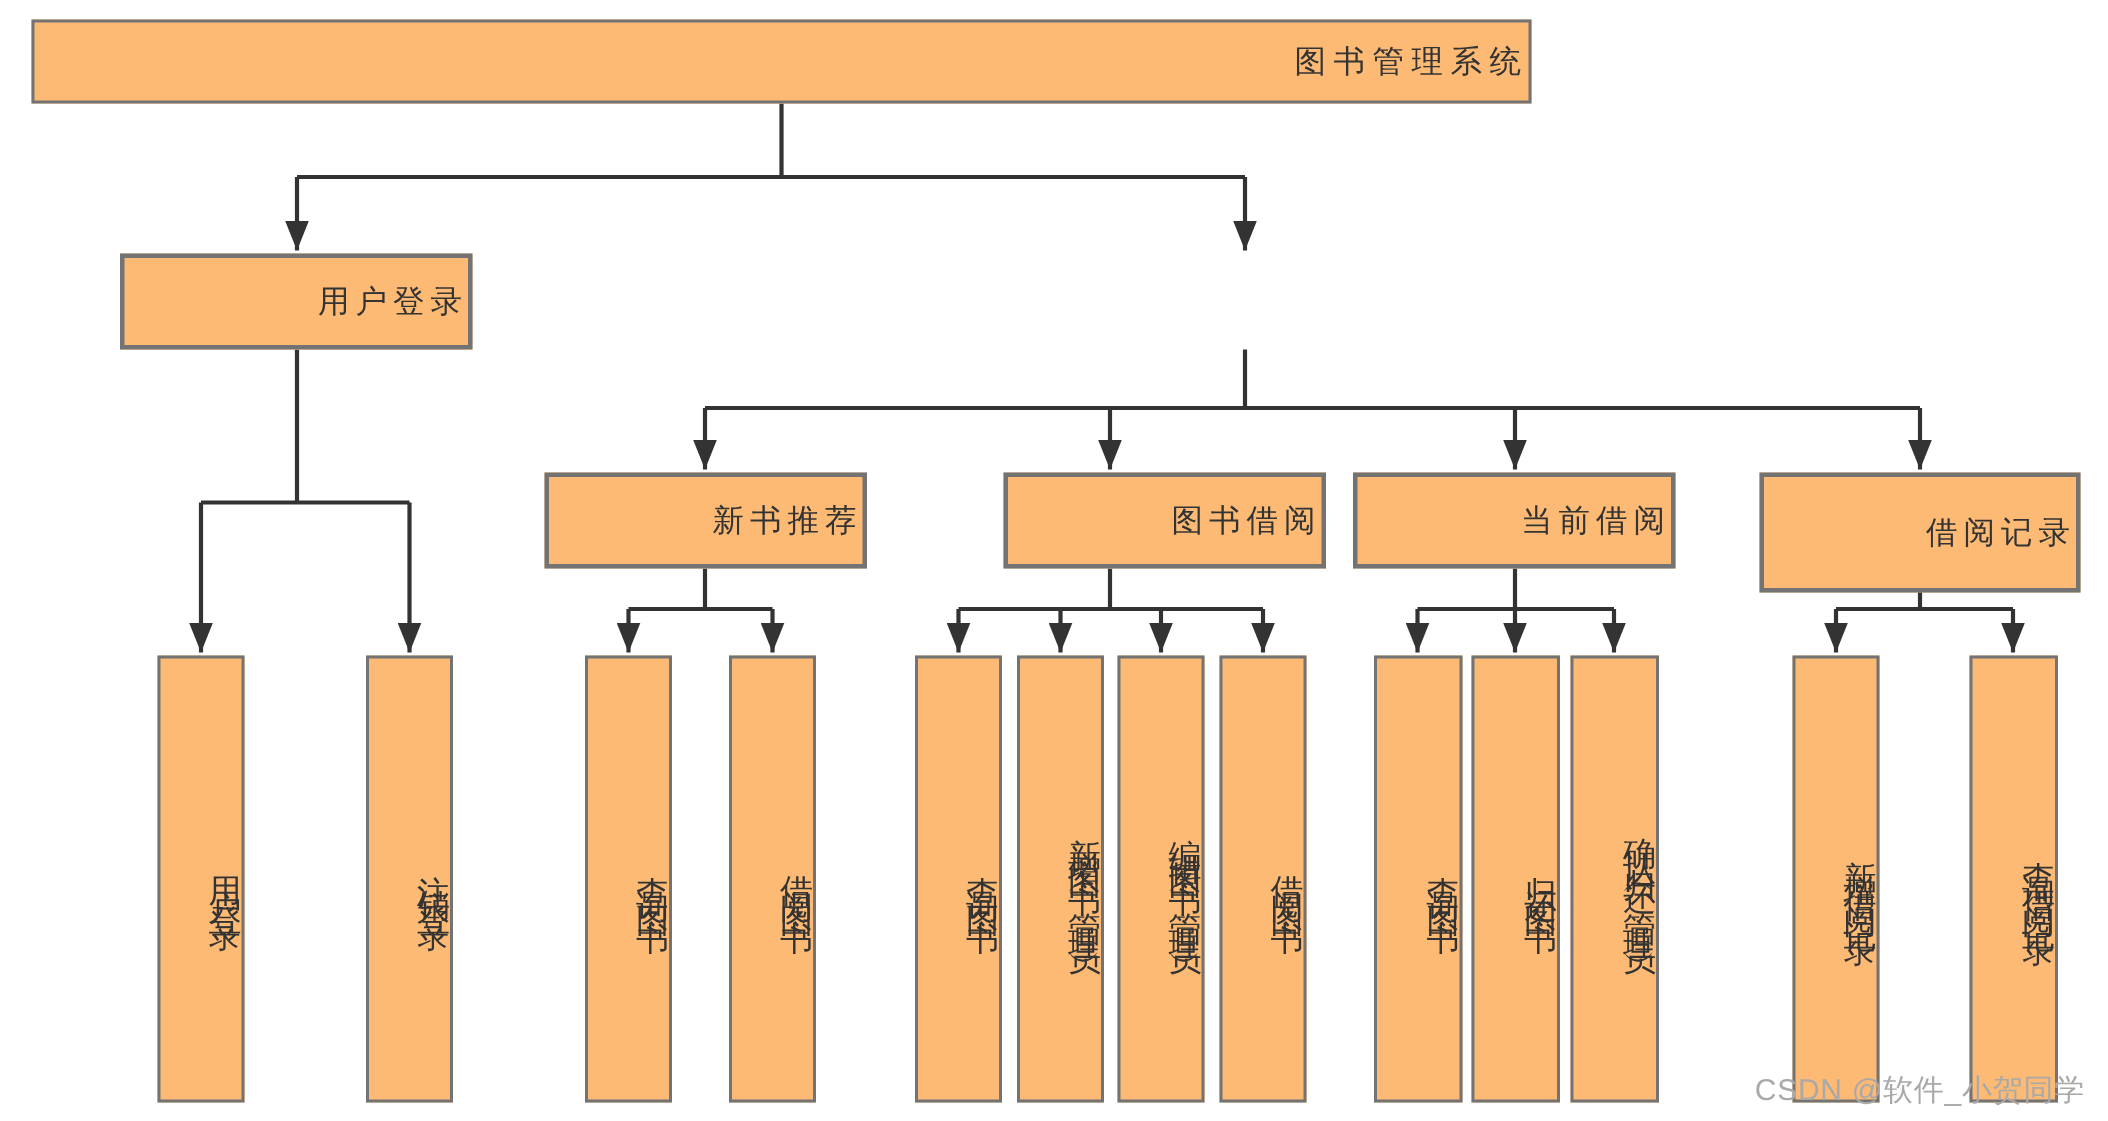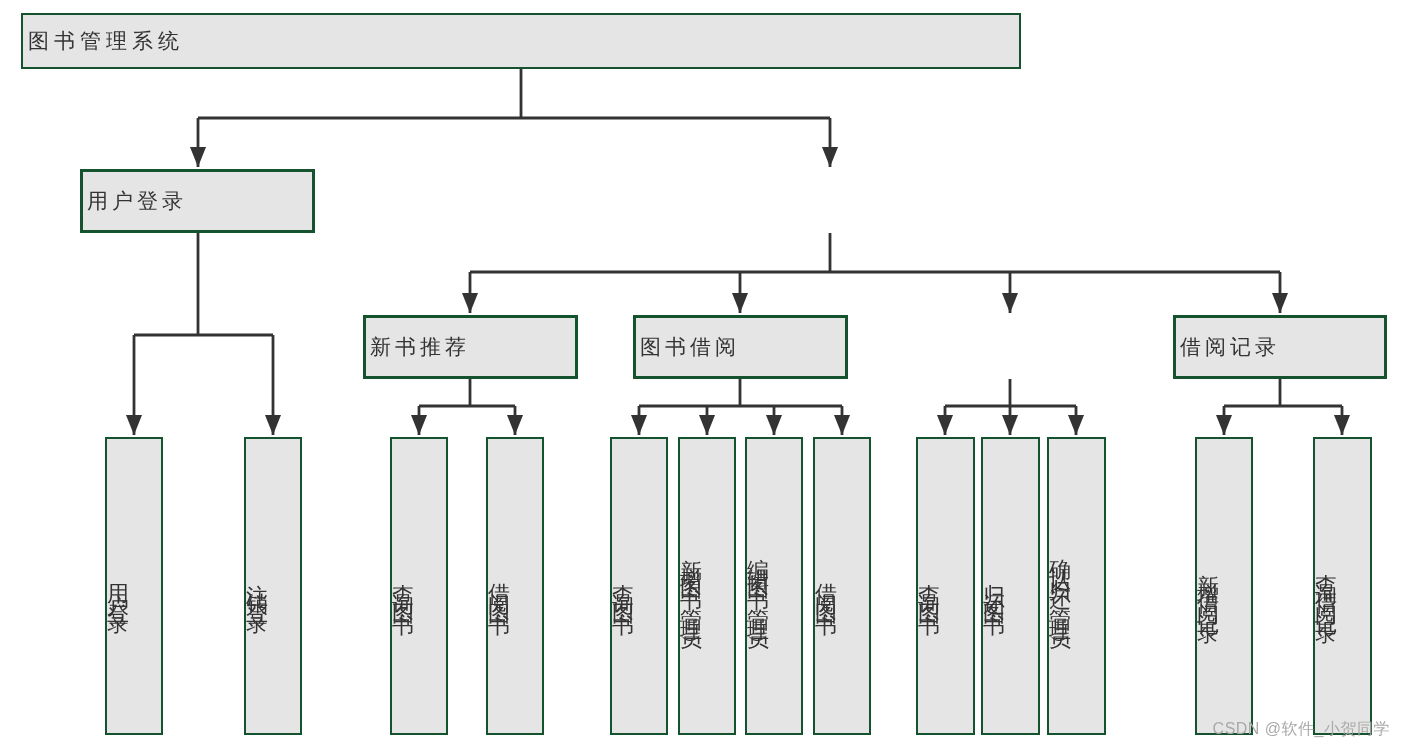--- a/index.html
+++ b/index.html
@@ -2,35 +2,35 @@
 <html><head>
 <meta charset="utf-8">
 <style>
   html,body{margin:0;padding:0;background:#fff;}
   .canvas{
     position:relative;width:1405px;height:747px;background:#fff;overflow:hidden;
     font-family:"Liberation Sans",sans-serif;color:#333;
   }
   .connectors{position:absolute;left:0;top:0;z-index:1;}
   .box{
-    position:absolute;box-sizing:border-box;background:#e5e5e5;border:3px solid #14532d;
-    display:flex;align-items:center;justify-content:flex-start;z-index:2;
+    position:absolute;box-sizing:border-box;background:#fdba74;border:3px solid #737373;
+    display:flex;align-items:center;justify-content:flex-end;z-index:2;
     color:#333;
   }
   .box-root{border-width:2.5px;}
   .hlabel{font-size:21px;letter-spacing:5px;text-indent:5px;white-space:nowrap;}
   .box-l2 .hlabel,.box-l3 .hlabel{letter-spacing:4px;text-indent:4px;}
   .box-leaf{border-width:2.5px;}
   .vlabel{
     writing-mode:vertical-rl;text-orientation:mixed;
     font-size:22px;letter-spacing:10px;line-height:1;white-space:nowrap;
   }
   .watermark{
     position:absolute;right:15px;bottom:7px;z-index:3;
-    font-size:16px;color:#a9a9a9;letter-spacing:0.5px;white-space:nowrap;margin-left:48px;
+    font-size:20px;color:#a9a9a9;letter-spacing:0.5px;white-space:nowrap;margin-left:48px;
   }
 </style>
 </head>
 <body>
 
 <div class="canvas">
 
   <svg class="connectors" width="1405" height="747" viewBox="0 0 1405 747">
     <defs>
       <marker id="ah" markerUnits="userSpaceOnUse" markerWidth="20" markerHeight="16" viewBox="0 -8 20 16" refX="20" refY="0" orient="auto">
@@ -90,24 +90,27 @@
     <span class="hlabel">图书管理系统</span>
   </div>
 
   <div class="box box-l2" style="left:80px;top:169px;width:235px;height:64px;">
     <span class="hlabel">用户登录</span>
   </div>
 
   <div class="box box-l3" style="left:363px;top:315px;width:215px;height:64px;font-family:Liberation Serif, serif;">
     <span class="hlabel">新书推荐</span>
   </div>
-  <div class="box box-l3" style="left:633px;top:315px;width:215px;height:64px;">
+  <div class="box box-l3" style="left:669px;top:315px;width:215px;height:64px;">
     <span class="hlabel">图书借阅</span>
   </div>
-  <div class="box box-l3" style="left:1173px;top:315px;width:214px;height:64px;">
+  <div class="box box-l3" style="left:902px;top:315px;width:215px;height:64px;">
+    <span class="hlabel">当前借阅</span>
+  </div>
+  <div class="box box-l3" style="left:1173px;top:315px;width:214px;height:80px;">
     <span class="hlabel">借阅记录</span>
   </div>
 
   <div class="box box-leaf" style="left:105px;top:437px;width:58px;height:298px;">
     <span class="vlabel">用户登录</span>
   </div>
   <div class="box box-leaf" style="left:244px;top:437px;width:58px;height:298px;">
     <span class="vlabel">注销登录</span>
   </div>
 

